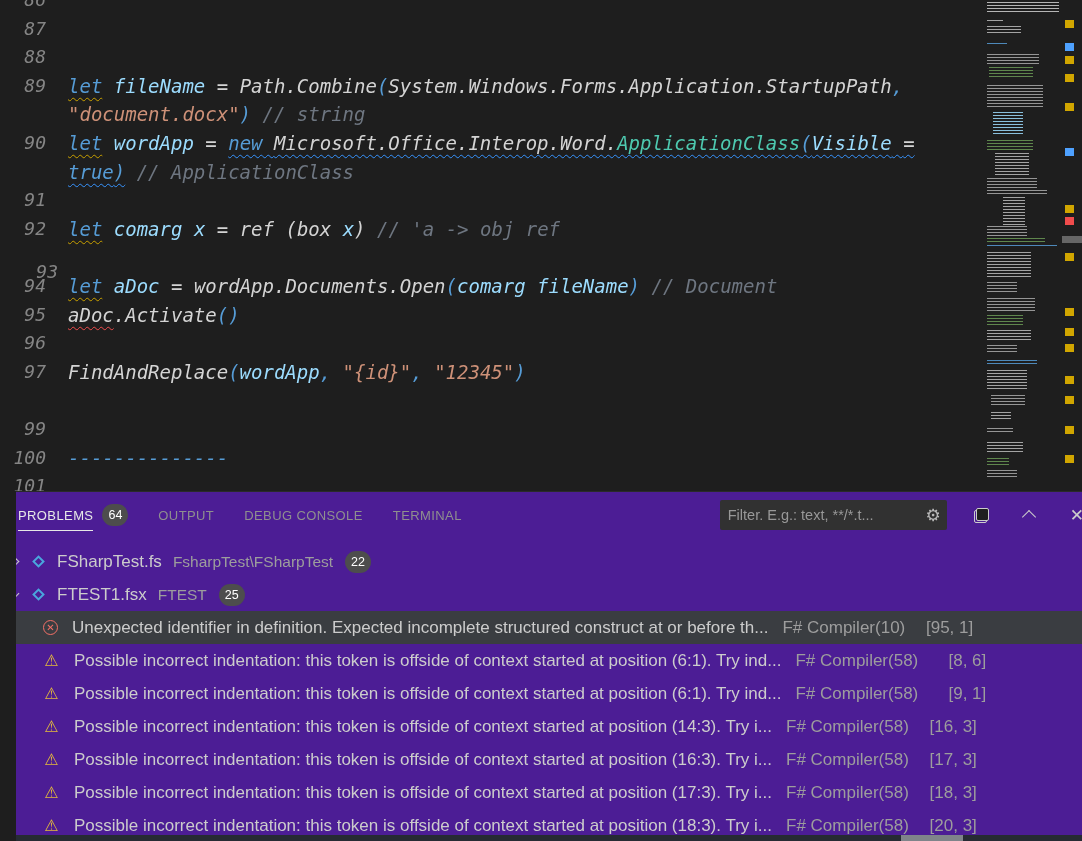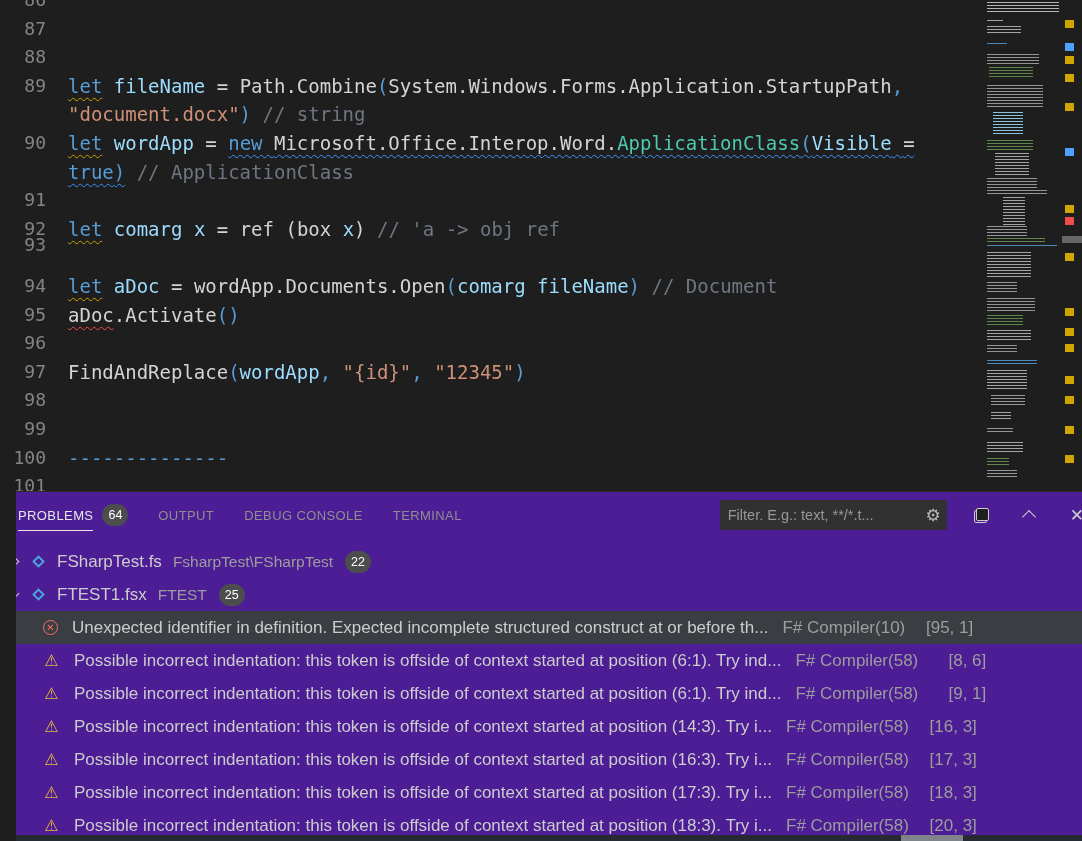--- a/index.html
+++ b/index.html
@@ -3,21 +3,21 @@
 <meta charset="utf-8">
 <style>
   * { margin:0; padding:0; box-sizing:border-box; }
   html,body { width:1082px; height:841px; overflow:hidden; background:#1e1e1e;
               font-family:"Liberation Sans", sans-serif; }
   #window { position:relative; width:1082px; height:841px; background:#1e1e1e; }
 
   
   #editor { position:absolute; left:0; top:0; width:1082px; height:491px; overflow:hidden;
             font-family:"DejaVu Sans Mono", monospace; font-size:19px; }
-  .code-row { position:absolute; left:0; width:985px; height:28.6px; }
+  .code-row { position:absolute; left:0; width:985px; height:28.6px;font-style:italic; }
   .ln   { position:absolute; left:0; top:0; width:46px; text-align:right; color:#858585;
           line-height:28.6px; font-size:18px; }
   .code { position:absolute; left:68px; top:0; line-height:28.6px; white-space:pre; }
   .c-kw { color:#569cd6; } .c-vr { color:#9cdcfe; } .c-pl { color:#d4d4d4; }
   .c-ty { color:#4ec9b0; } .c-st { color:#ce9178; } .c-cm { color:#6e7681; }
   .c-pa { color:#569cd6; }
   .u-w { text-decoration:underline wavy #c8a000 1.4px; text-underline-offset:4px; text-decoration-skip-ink:none; }
   .u-i { text-decoration:underline wavy #3794ff 1.4px; text-underline-offset:4px; text-decoration-skip-ink:none; }
   .u-e { text-decoration:underline wavy #f14c4c 1.4px; text-underline-offset:4px; text-decoration-skip-ink:none; }
 
@@ -118,43 +118,39 @@
         <span class="code"><span class="c-kw u-i">true</span><span class="c-pa u-i">)</span><span class="c-pl"> </span><span class="c-cm">// ApplicationClass</span></span>
       </div>
       <div class="code-row" style="top: 186.2px;">
         <span class="ln">91</span>
         <span class="code"></span>
       </div>
       <div class="code-row" style="top: 214.8px;">
         <span class="ln">92</span>
         <span class="code"><span class="c-kw u-w">let</span><span class="c-pl"> </span><span class="c-vr">comarg</span><span class="c-pl"> </span><span class="c-vr">x</span><span class="c-pl"> = </span><span class="c-pl">ref </span><span class="c-pl">(</span><span class="c-pl">box</span><span class="c-vr"> x</span><span class="c-pl">)</span><span class="c-pl"> </span><span class="c-cm">// 'a -&gt; obj ref</span></span>
       </div>
-      <div class="code-row" style="top: 231px;">
+      <div class="code-row" style="top: 258px; margin-left: 12px;">
         <span class="ln">93</span>
         <span class="code"></span>
       </div>
       <div class="code-row" style="top: 272px;">
         <span class="ln">94</span>
         <span class="code"><span class="c-kw u-w">let</span><span class="c-pl"> </span><span class="c-vr">aDoc</span><span class="c-pl"> = </span><span class="c-pl">wordApp.Documents.Open</span><span class="c-pa">(</span><span class="c-vr">comarg</span><span class="c-pl"> </span><span class="c-vr">fileName</span><span class="c-pa">)</span><span class="c-pl"> </span><span class="c-cm">// Document</span></span>
       </div>
       <div class="code-row" style="top: 300.6px;">
         <span class="ln">95</span>
         <span class="code"><span class="c-pl u-e">aDoc</span><span class="c-pl">.Activate</span><span class="c-pa">(</span><span class="c-pa">)</span></span>
       </div>
       <div class="code-row" style="top: 329.2px;">
         <span class="ln">96</span>
         <span class="code"></span>
       </div>
       <div class="code-row" style="top: 357.8px;">
         <span class="ln">97</span>
         <span class="code"><span class="c-pl">FindAndReplace</span><span class="c-pa">(</span><span class="c-vr">wordApp</span><span class="c-pa">,</span><span class="c-pl"> </span><span class="c-st">"{id}"</span><span class="c-pa">,</span><span class="c-pl"> </span><span class="c-st">"12345"</span><span class="c-pa">)</span></span>
-      </div>
-      <div class="code-row" style="top: 386.4px;">
-        <span class="ln">98</span>
-        <span class="code"></span>
       </div>
       <div class="code-row" style="top: 415px;">
         <span class="ln">99</span>
         <span class="code"></span>
       </div>
       <div class="code-row" style="top: 443.6px;">
         <span class="ln">100</span>
         <span class="code"><span class="c-kw">--------------</span></span>
       </div>
       <div class="code-row" style="top: 472.2px;">

